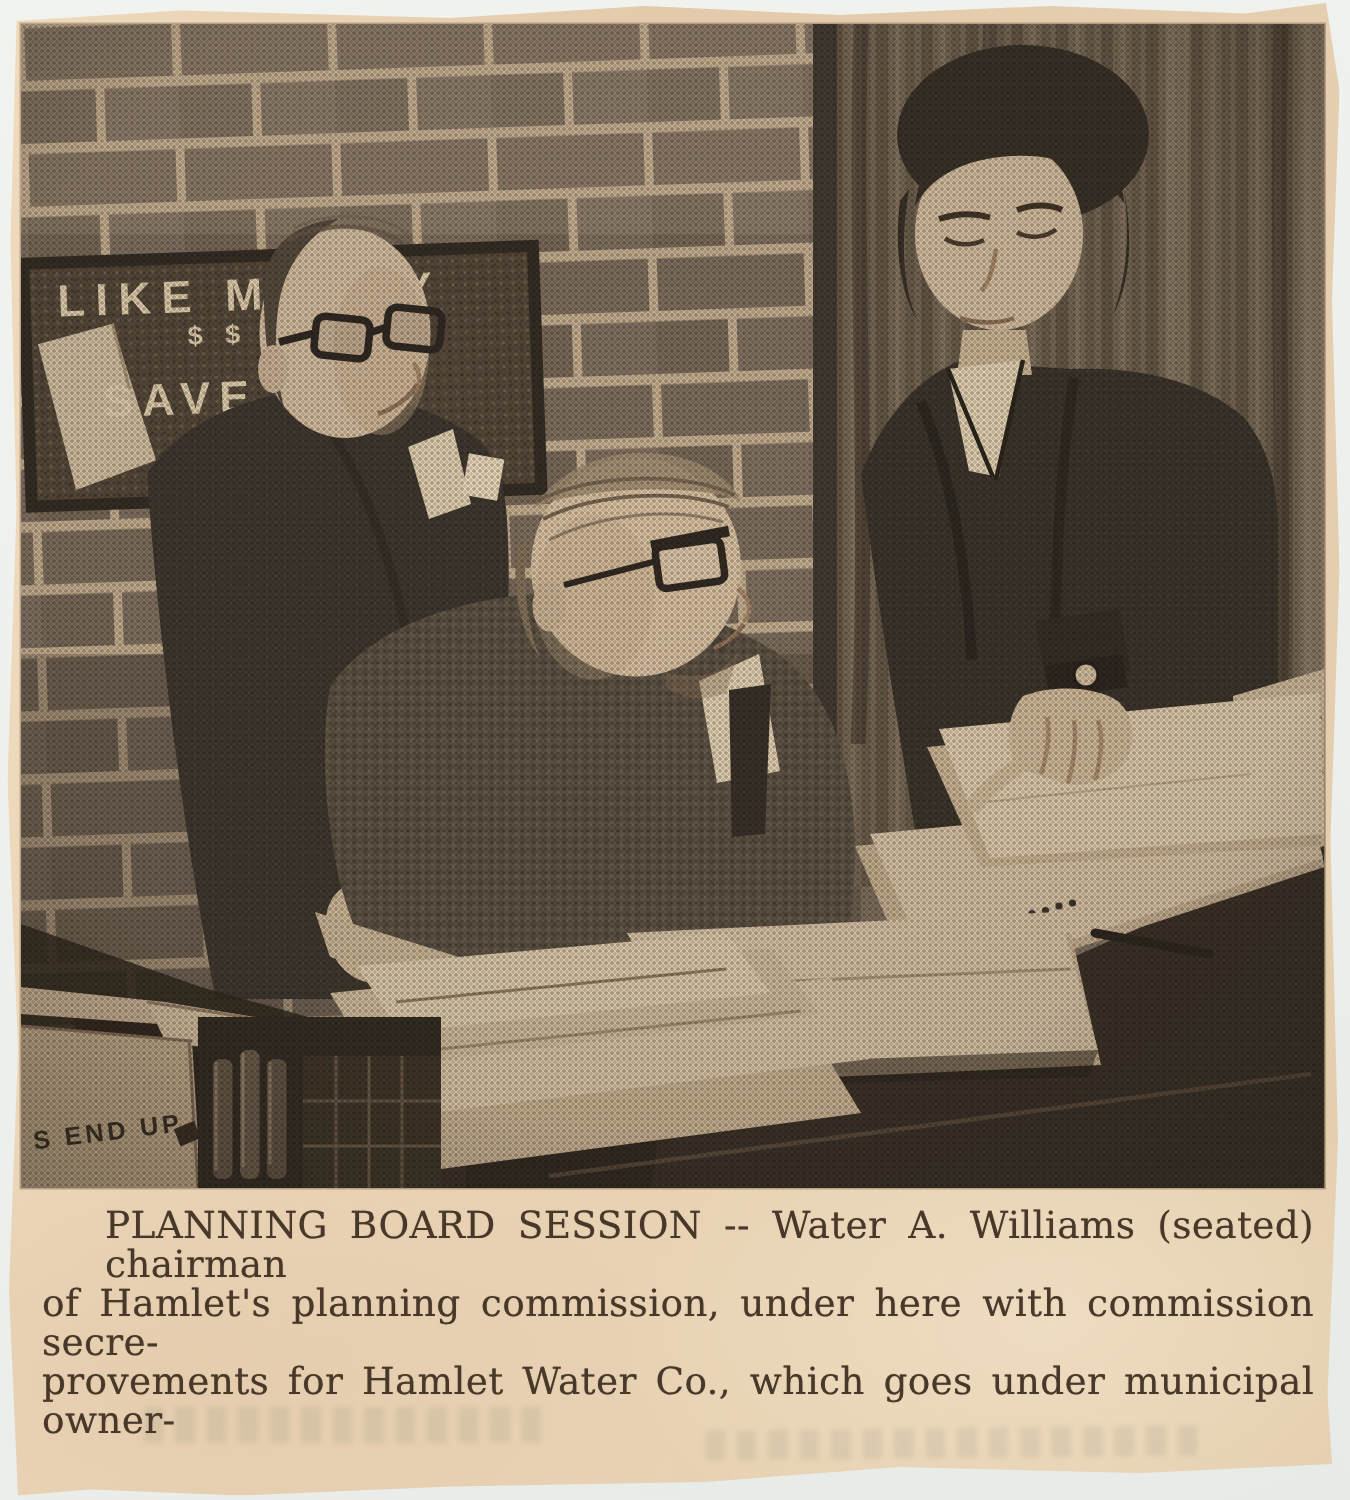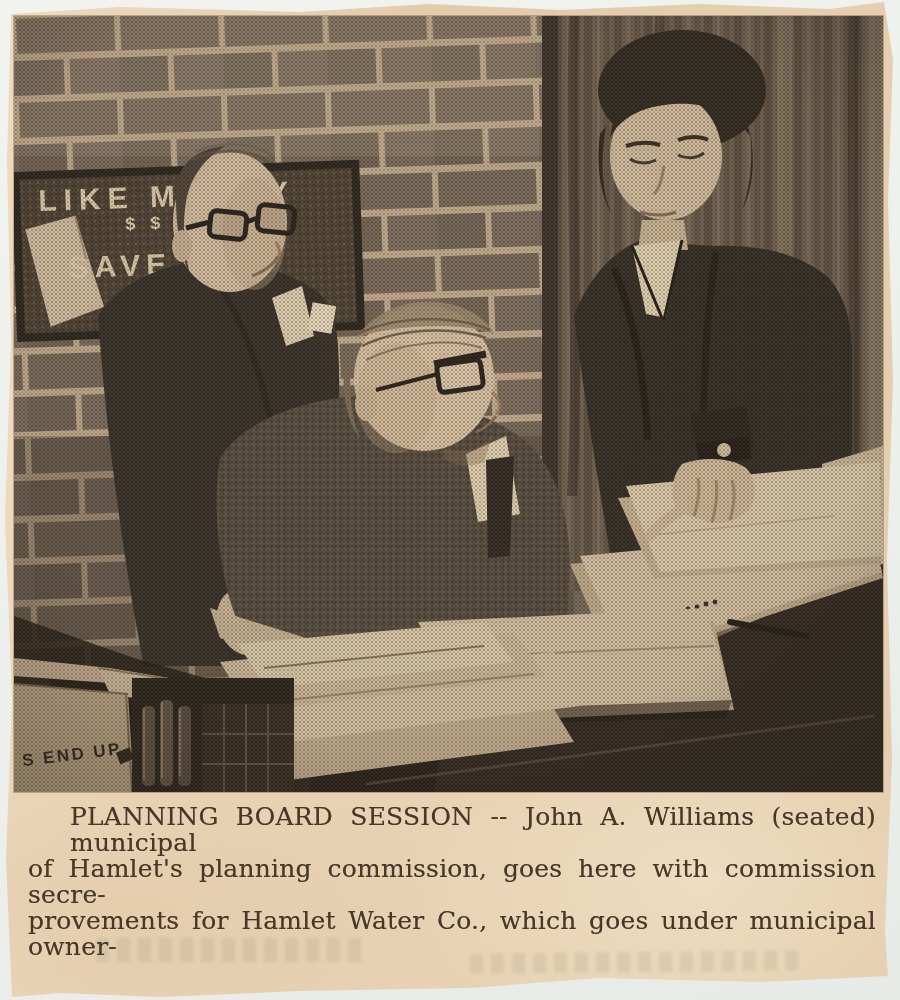--- a/index.html
+++ b/index.html
@@ -283,21 +283,21 @@
         <path d="M210,688 L210,776 M232,688 L232,776 M254,688 L254,776 M188,718 L280,718 M188,748 L280,748" stroke="#6f5d48" stroke-width="2" opacity=".7" fill="none"></path>
       </g>
 
       <rect x="0" y="0" width="869" height="776" fill="url(#vig)"></rect>
     </svg>
     <div class="wash"></div>
     <div class="halftone"></div>
   </div>
 
   <div class="caption">
-    <div class="cap-line first">PLANNING BOARD SESSION -- John A. Williams (seated) municipal</div>
-    <div class="cap-line">of Hamlet's planning commission, goes here with commission secre-</div>
+    <div class="cap-line first">PLANNING BOARD SESSION -- Water A. Williams (seated) chairman</div>
+    <div class="cap-line">of Hamlet's planning commission, under here with commission secre-</div>
     <div class="cap-line">provements for Hamlet Water Co., which goes under municipal owner-</div>
 
   </div>
 
   <div class="bleed b1"></div>
   <div class="bleed b2"></div>
 </div>
 
 </body></html>

